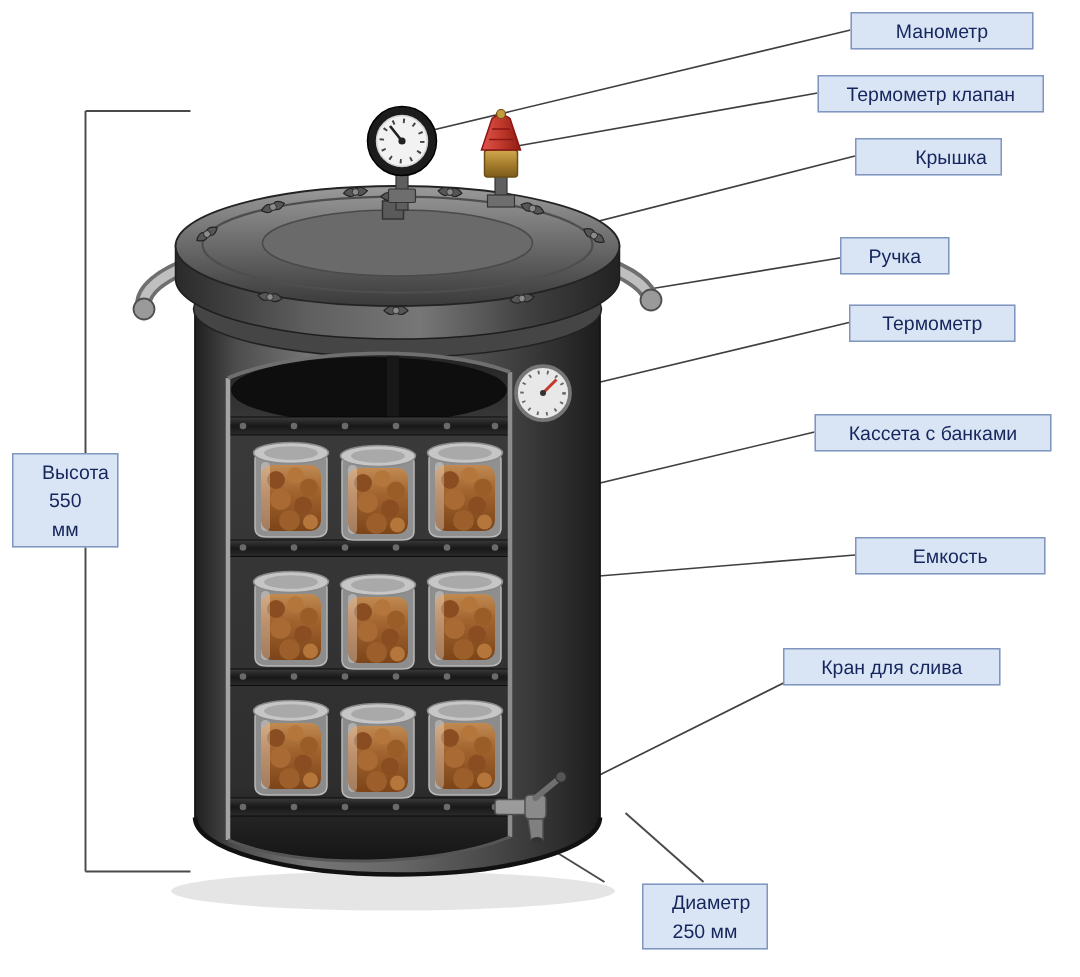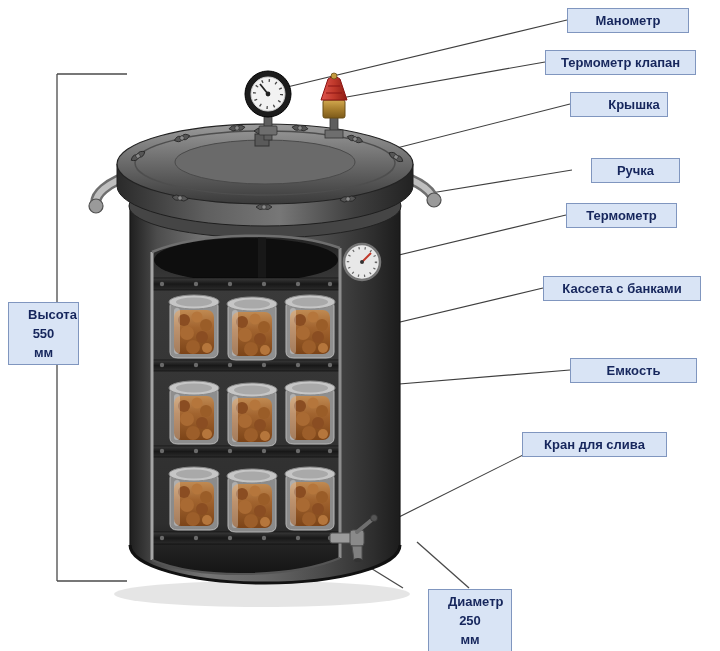--- a/index.html
+++ b/index.html
@@ -7,34 +7,34 @@
   .canvas {
     position:relative; width:720px; height:651px; background:#fff; overflow:hidden;
   }
   .canvas > svg { position:absolute; left:0; top:0; }
   .callout, .dim {
     position:absolute;
     background:#d9e4f5;
     border:1px solid #8096bf;
     color:#16265c;
     font-size:13px;
-    font-weight:bold;
+    font-weight:normal;
     text-align:center;
     padding:3px 6px;
     line-height:17px;
     white-space:nowrap;
     z-index:5;
   }
   .dim { white-space:normal; line-height:19px; padding:2px 19px; }
   .dim span { display:block; }
 
   #lbl-manometer   { left:567px; top:8px;   width:122px; }
   #lbl-safety      { left:545px; top:50px;  width:151px; }
   #lbl-lid         { left:570px; top:92px;  width:98px;padding-left:36px;  }
-  #lbl-handle      { left:591px; top:158px; width:89px;  }
+  #lbl-handle      { left:560px; top:158px; width:73px;  }
   #lbl-thermometer { left:566px; top:203px; width:111px; }
   #lbl-cassette    { left:543px; top:276px; width:158px; }
   #lbl-vessel      { left:570px; top:358px; width:127px; }
   #lbl-drain       { left:522px; top:432px; width:145px; }
   #dim-height      { left:8px;   top:302px; width:71px;  }
   #dim-diameter    { left:388px; top:589px; width:84px;margin-left:40px;  }
 </style>
 </head>
 <body>
 

